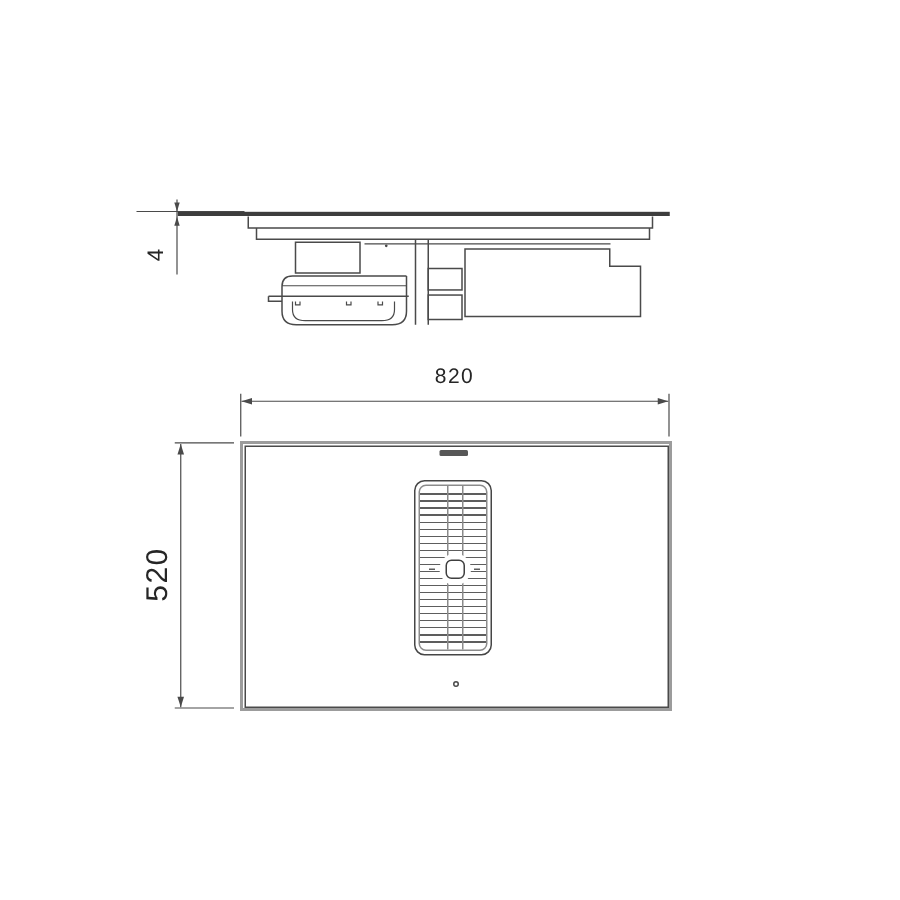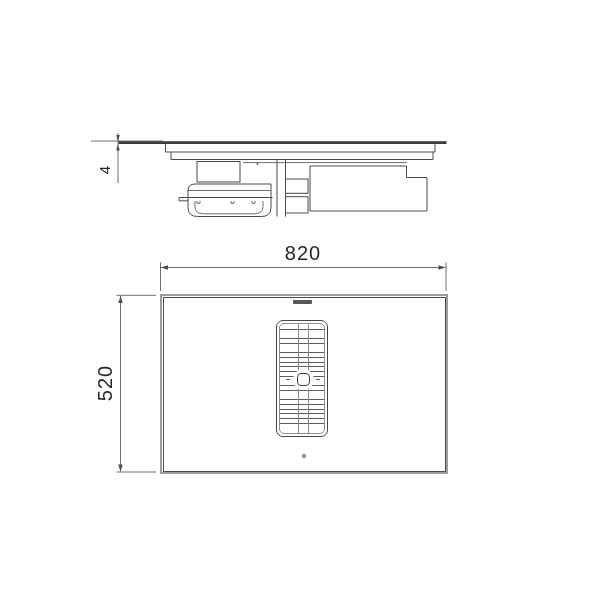--- a/index.html
+++ b/index.html
@@ -51,21 +51,21 @@
   .power-dot{
     position:absolute;left:302px;top:454px;width:4px;height:4px;
     border:1px solid #4a4a4a;border-radius:50%;box-sizing:border-box;background:#fff;
   }
 
   
   .dim-label{
     position:absolute;color:#262626;text-align:center;
     letter-spacing:1px;line-height:1;white-space:nowrap;
   }
-  .dim-820{left:270px;top:243px;width:66px;font-size:20px;}
+  .dim-820{left:270px;top:243px;width:66px;font-size:14px;}
   .dim-520{left:75px;top:373px;width:60px;font-size:20px;transform:rotate(-90deg);}
   .dim-4{left:84px;top:162px;width:40px;font-size:15px;transform:rotate(-90deg);}
 </style>
 </head>
 <body>
 
 <div id="stage">
 
   <svg id="lineart" viewBox="0 0 600 600" xmlns="http://www.w3.org/2000/svg">
 

